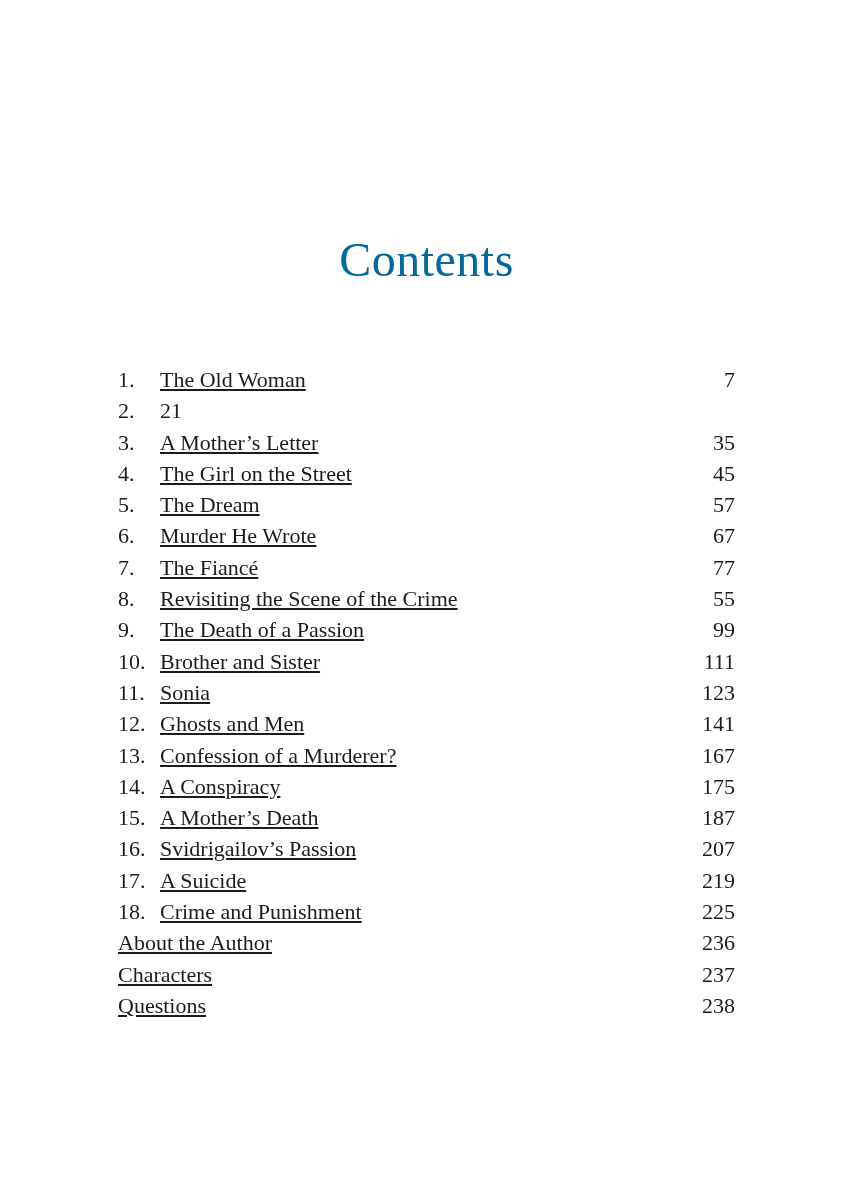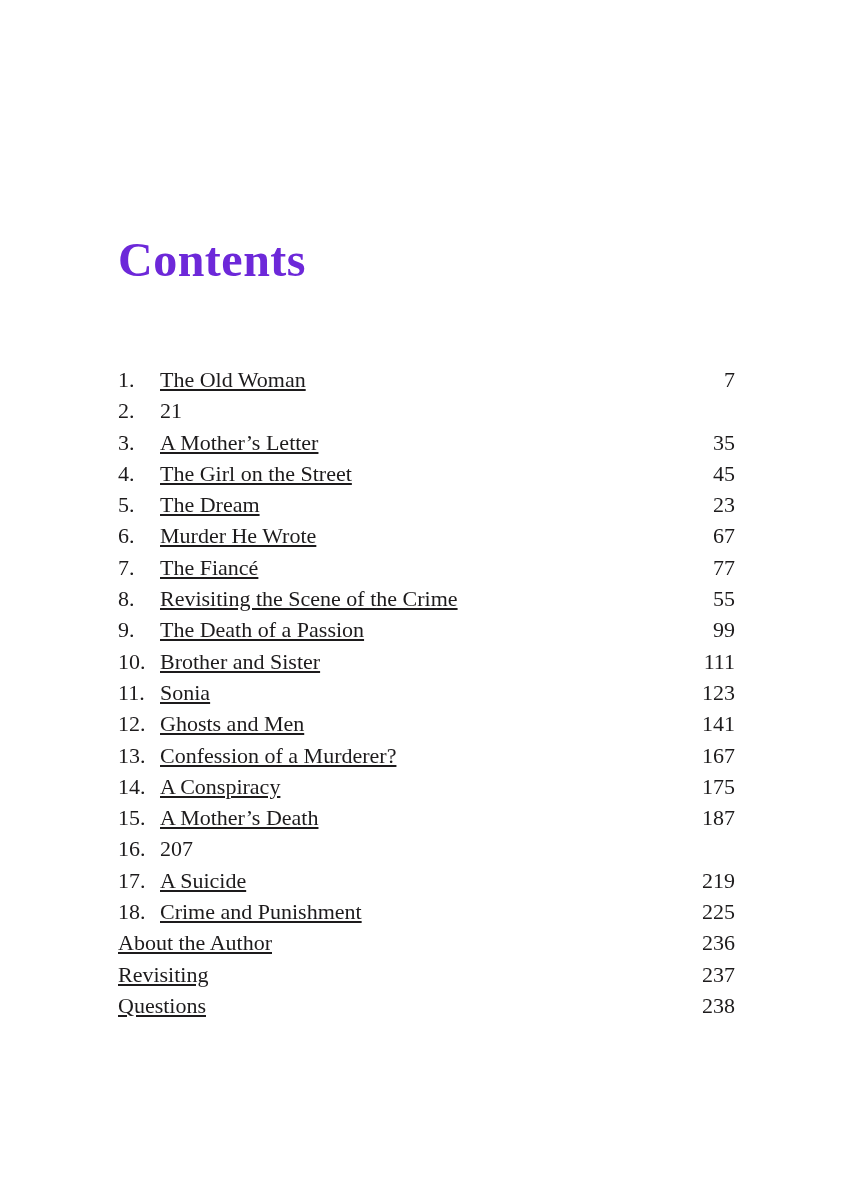--- a/index.html
+++ b/index.html
@@ -15,26 +15,26 @@
     font-family: "Liberation Serif", "DejaVu Serif", serif;
     color: #1d1b1c;
     overflow: hidden;
   }
   .contents-title {
     position: absolute;
     top: 236px;
     left: 118px;
     width: 617px;
     margin: 0;
-    text-align: left;
+    text-align: center;
     font-size: 48px;
-    font-weight: 700;
+    font-weight: 400;
     line-height: 1;
     letter-spacing: 0.5px;
-    color: #6d28d9;
+    color: #0369a1;
   }
   .toc {
     position: absolute;
     top: 364px;
     left: 118px;
     width: 617px;
   }
   .toc-row {
     display: flex;
     align-items: baseline;
@@ -81,21 +81,21 @@
 
   <div class="toc-row">
     <span class="toc-num">4.</span>
     <span class="toc-label">The Girl on the Street</span>
     <span class="toc-page">45</span>
   </div>
 
   <div class="toc-row">
     <span class="toc-num">5.</span>
     <span class="toc-label">The Dream</span>
-    <span class="toc-page">23</span>
+    <span class="toc-page">57</span>
   </div>
 
   <div class="toc-row">
     <span class="toc-num">6.</span>
     <span class="toc-label">Murder He Wrote</span>
     <span class="toc-page">67</span>
   </div>
 
   <div class="toc-row">
     <span class="toc-num">7.</span>
@@ -146,20 +146,21 @@
   </div>
 
   <div class="toc-row">
     <span class="toc-num">15.</span>
     <span class="toc-label">A Mother’s Death</span>
     <span class="toc-page">187</span>
   </div>
 
   <div class="toc-row">
     <span class="toc-num">16.</span>
+    <span class="toc-label">Svidrigailov’s Passion</span>
     <span class="toc-page">207</span>
   </div>
 
   <div class="toc-row">
     <span class="toc-num">17.</span>
     <span class="toc-label">A Suicide</span>
     <span class="toc-page">219</span>
   </div>
 
   <div class="toc-row">
@@ -170,21 +171,21 @@
 
 
   <div class="toc-row">
 
     <span class="toc-label">About the Author</span>
     <span class="toc-page">236</span>
   </div>
 
   <div class="toc-row">
 
-    <span class="toc-label">Revisiting</span>
+    <span class="toc-label">Characters</span>
     <span class="toc-page">237</span>
   </div>
 
   <div class="toc-row">
 
     <span class="toc-label">Questions</span>
     <span class="toc-page">238</span>
   </div>
 </div>
 </div>

